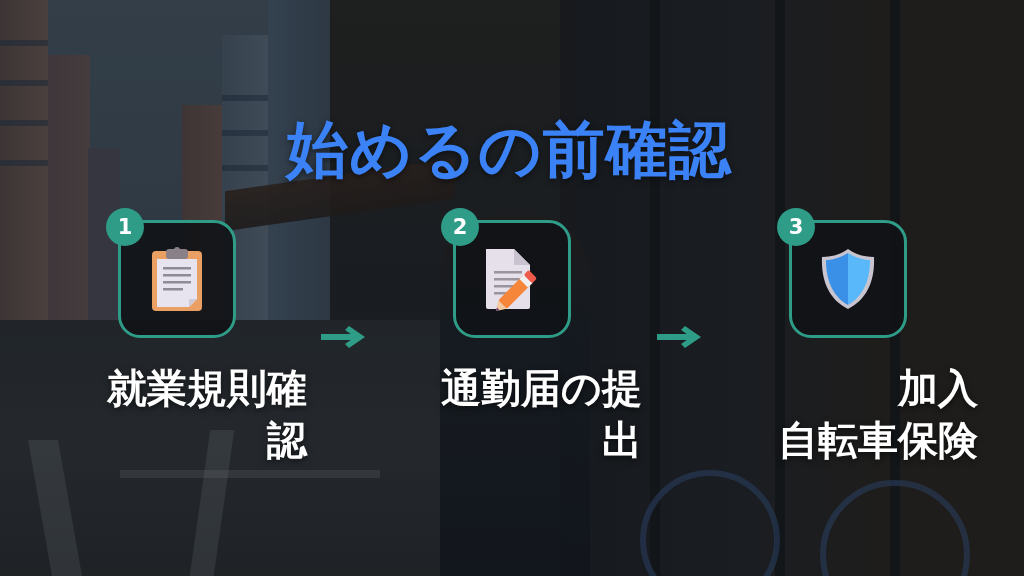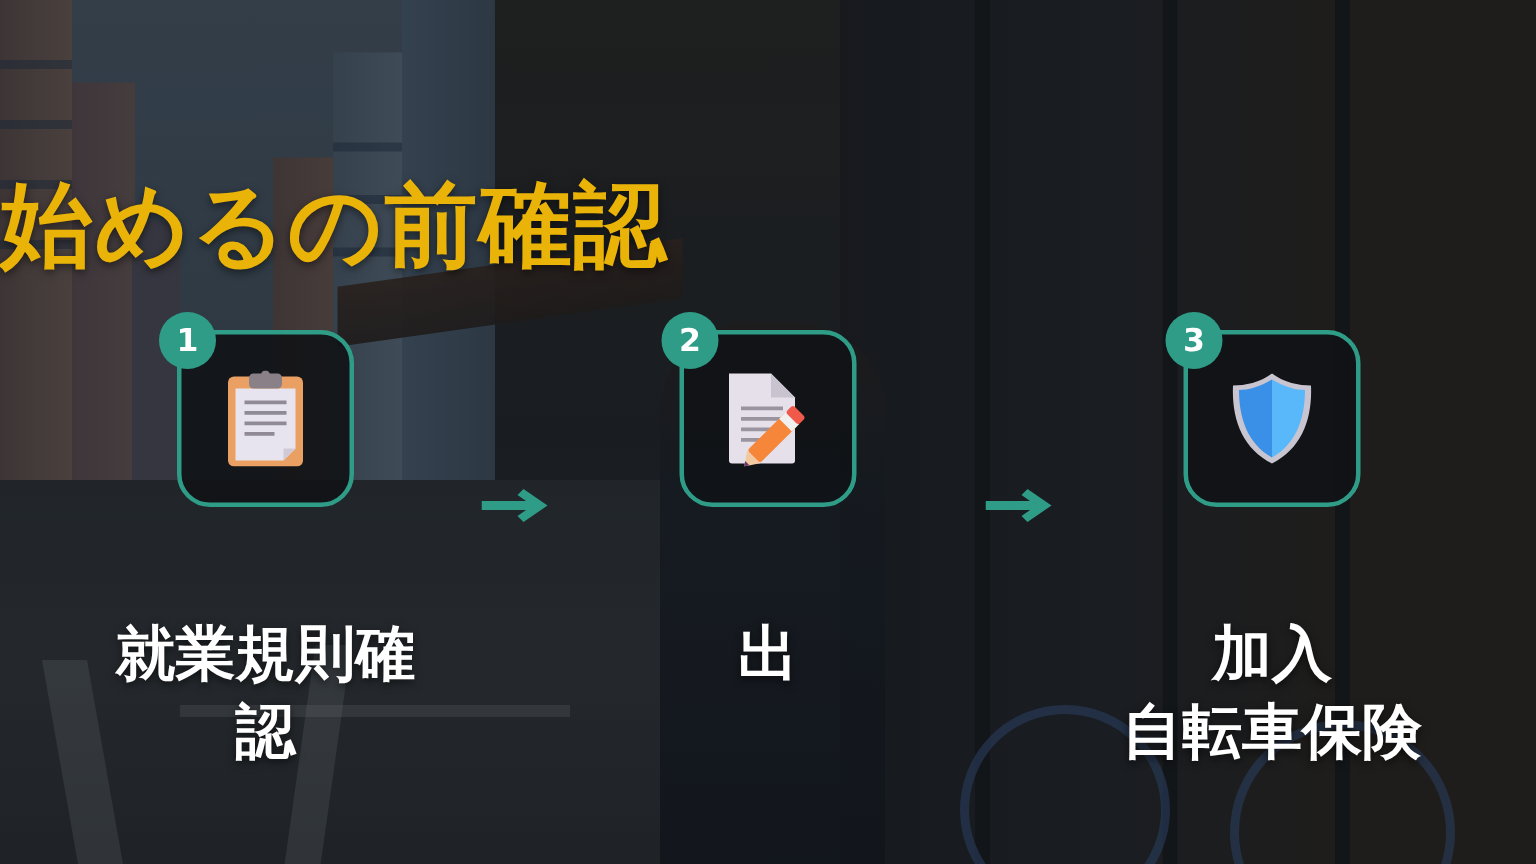--- a/index.html
+++ b/index.html
@@ -34,21 +34,21 @@
     .stripe { position: absolute; background: rgba(190,195,200,0.18); }
     .girl { position: absolute; left: 440px; top: 215px; width: 150px; height: 361px;
       background: linear-gradient(180deg,#2a2422 0%, #1c2127 30%, #161a20 100%);
       border-radius: 60px 60px 0 0; opacity: .9; }
     .bike-wheel { position: absolute; border: 6px solid rgba(60,90,140,0.55); border-radius: 50%; }
     .overlay { position: absolute; inset: 0; background: rgba(10,14,20,0.35); }
 
     
     .title {
       position: absolute; left: 0; right: 6px; top: 108px;
-      color: #eab308;
+      text-align: center; color: #3b82f6;
       font-size: 62px; font-weight: 700; letter-spacing: 1px;
       text-shadow: 0 2px 6px rgba(0,0,0,0.5);
     }
     .step { position: absolute; top: 220px; width: 118px; height: 118px; }
     .step-card {
       position: absolute; inset: 0;
       background: rgba(16,18,22,0.88);
       border: 3px solid #2f9c87;
       border-radius: 22px;
       display: flex; align-items: center; justify-content: center;
@@ -56,24 +56,23 @@
     .badge {
       position: absolute; left: -12px; top: -12px;
       width: 38px; height: 38px; border-radius: 50%;
       background: #2f9c87; color: #fff;
       font-size: 21px; font-weight: 700;
       display: flex; align-items: center; justify-content: center;
       z-index: 2;
     }
     .label {
       position: absolute; top: 362px; width: 260px;
-      text-align: center; color: #fff;
+      text-align: right; color: #fff;
       font-size: 40px; font-weight: 700; line-height: 52px;
       text-shadow: 0 2px 6px rgba(0,0,0,0.6);
-      margin-top: 48px;
     }
     .arrow { position: absolute; top: 325px; width: 46px; height: 24px; }
   </style>
 </head>
 <body>
 
 <div class="bg">
   <div class="sky"></div>
   <div class="bld b1">
     <div class="win" style="top:40px"></div>
@@ -167,18 +166,19 @@
       <path d="M28 6 C36 11 44 13 50 13 C50 32 44 49 28 58 Z" fill="#58b8fa"></path>
     </svg>
   </div>
 </div>
 
 <div class="label" style="left:47px">
   <div>就業規則確</div>
   <div>認</div>
 </div>
 <div class="label" style="left:382px">
+  <div>通勤届の提</div>
   <div>出</div>
 </div>
 <div class="label" style="left:718px">
   <div>加入</div>
   <div>自転車保険</div>
 </div>
 
 </body></html>

